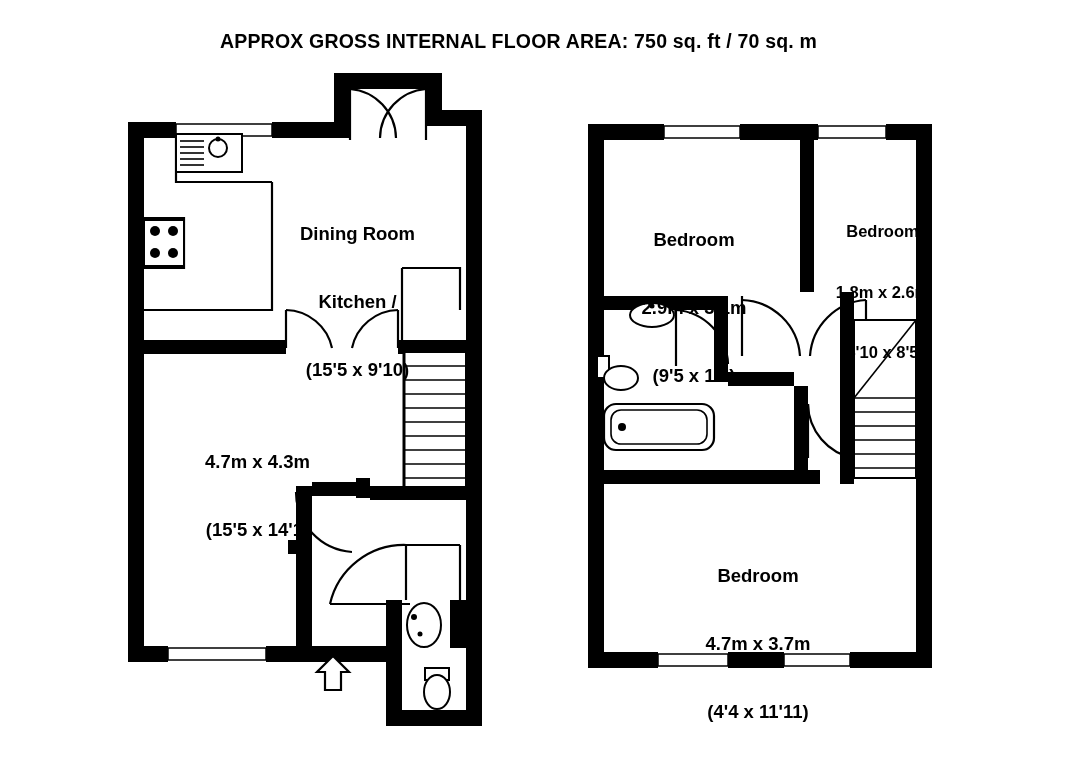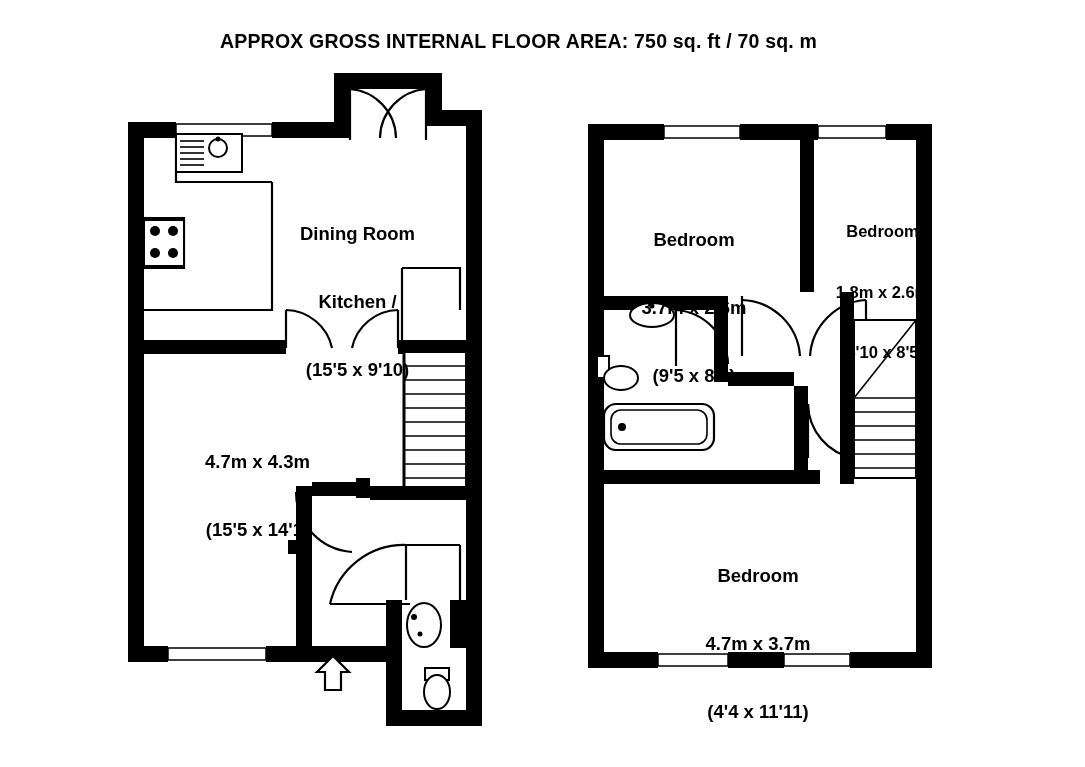--- a/index.html
+++ b/index.html
@@ -275,22 +275,22 @@
   <span class="ln">(15'5 x 9'10)</span>
 </div>
 
 <div class="roomlabel" id="label-sitting">
   <span class="ln">4.7m x 4.3m</span>
   <span class="ln">(15'5 x 14'1)</span>
 </div>
 
 <div class="roomlabel" id="label-bed1">
   <span class="ln">Bedroom</span>
-  <span class="ln">3.7m x 2.6m</span>
-  <span class="ln">(9'5 x 8'4)</span>
+  <span class="ln">2.9m x 3.1m</span>
+  <span class="ln">(9'5 x 1'5)</span>
 </div>
 
 <div class="roomlabel" id="label-bed2">
   <span class="ln">Bedroom</span>
   <span class="ln">1.8m x 2.6m</span>
   <span class="ln">(5'10 x 8'5)</span>
 </div>
 
 <div class="roomlabel" id="label-bed3">
   <span class="ln">Bedroom</span>

